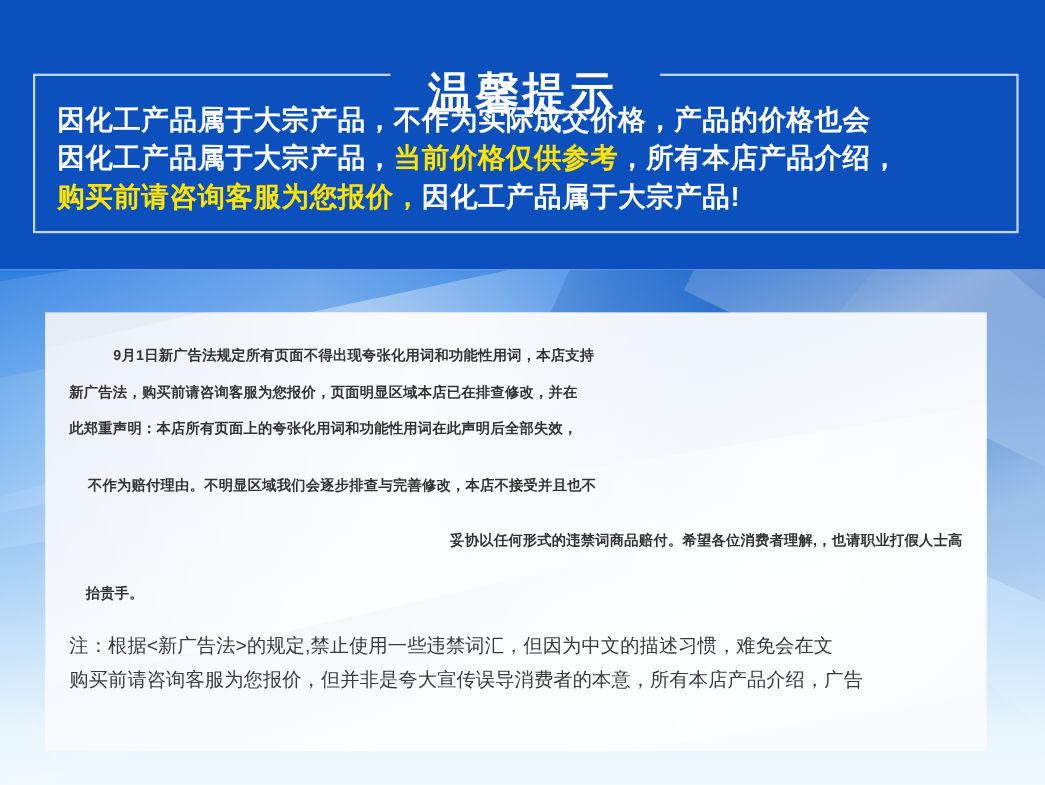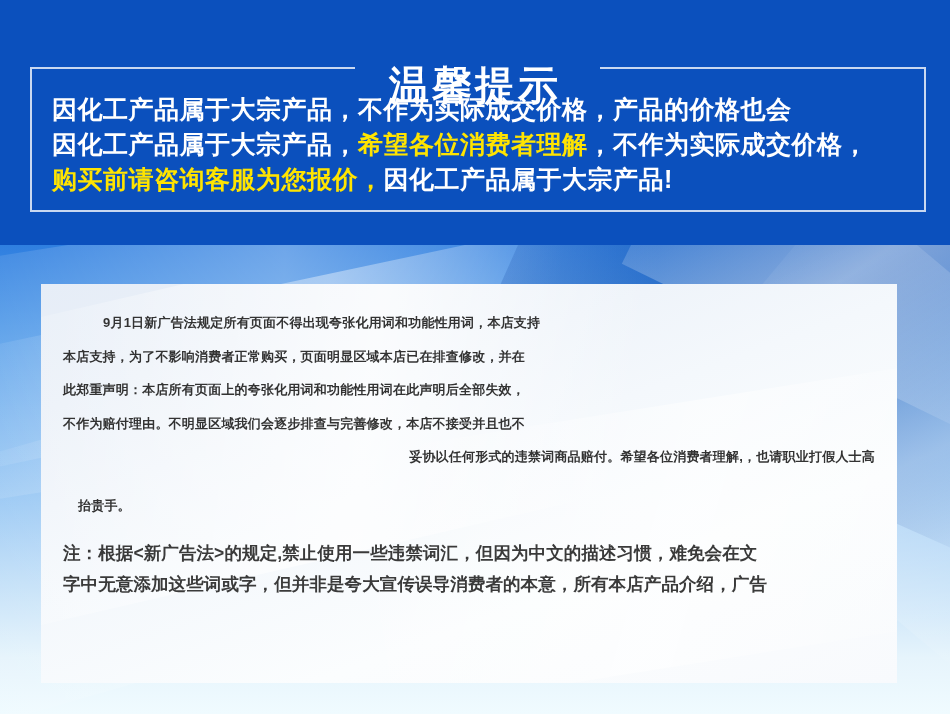--- a/index.html
+++ b/index.html
@@ -124,21 +124,21 @@
   }
   .stmt-line{
     font-size:13px;
     line-height:33.6px;
     color:#333333;
     font-weight:bold;
     letter-spacing:.2px;
     white-space:nowrap;
   }
   .stmt-line.indent{text-indent:40px;}
-  .note-block{margin-top:9px;font-weight:bold;}
+  .note-block{margin-top:9px;}
   .note-line{
     font-size:17.5px;
     line-height:31px;
     color:#3a3a3a;
     letter-spacing:.1px;
     white-space:nowrap;
   }
 </style>
 </head>
 <body>
@@ -148,21 +148,21 @@
   <section class="notice-banner">
     <div class="notice-frame"></div>
     <div class="notice-frame-gap"></div>
     <h1 class="notice-title">温馨提示</h1>
 
     <div class="notice-body">
       <div class="notice-line">
         <span>因化工产品属于大宗产品，不作为实际成交价格，产品的价格也会</span>
       </div>
       <div class="notice-line">
-        <span>因化工产品属于大宗产品，</span><span class="hl-yellow">希望各位消费者理解</span><span>，不作为实际成交价格，</span>
+        <span>因化工产品属于大宗产品，</span><span class="hl-yellow">当前价格仅供参考</span><span>，所有本店产品介绍，</span>
       </div>
       <div class="notice-line">
         <span class="hl-yellow">购买前请咨询客服为您报价，</span><span>因化工产品属于大宗产品!</span>
       </div>
     </div>
   </section>
 
   <section class="lower-bg">
     <div class="swoosh sw1"></div>
     <div class="swoosh sw2"></div>
@@ -172,26 +172,26 @@
     <div class="swoosh sw6"></div>
   </section>
 
   <article class="statement-panel">
     <div class="panel-sheen"></div>
     <div class="panel-sheen2"></div>
 
 
     <div class="statement-body">
       <p class="stmt-line indent" style="margin: 0px;">9月1日新广告法规定所有页面不得出现夸张化用词和功能性用词，本店支持</p>
-      <p class="stmt-line" style="margin: 0px;">本店支持，为了不影响消费者正常购买，页面明显区域本店已在排查修改，并在</p>
+      <p class="stmt-line" style="margin: 0px;">新广告法，购买前请咨询客服为您报价，页面明显区域本店已在排查修改，并在</p>
       <p class="stmt-line" style="margin: 0px;">此郑重声明：本店所有页面上的夸张化用词和功能性用词在此声明后全部失效，</p>
-      <p class="stmt-line" style="margin: 0px;">不作为赔付理由。不明显区域我们会逐步排查与完善修改，本店不接受并且也不</p>
+      <p class="stmt-line" style="margin: 17px;">不作为赔付理由。不明显区域我们会逐步排查与完善修改，本店不接受并且也不</p>
       <p class="stmt-line" style="margin: 0px; text-align: right;">妥协以任何形式的违禁词商品赔付。希望各位消费者理解,，也请职业打假人士高</p>
       <p class="stmt-line" style="margin: 15px;">抬贵手。</p>
 
       <div class="note-block">
         <p class="note-line" style="margin: 0px;">注：根据&lt;新广告法&gt;的规定,禁止使用一些违禁词汇，但因为中文的描述习惯，难免会在文</p>
-        <p class="note-line" style="margin: 0px;">字中无意添加这些词或字，但并非是夸大宣传误导消费者的本意，所有本店产品介绍，广告</p>
+        <p class="note-line" style="margin: 0px;">购买前请咨询客服为您报价，但并非是夸大宣传误导消费者的本意，所有本店产品介绍，广告</p>
       </div>
     </div>
   </article>
 
 </div>
 
 </body></html>

